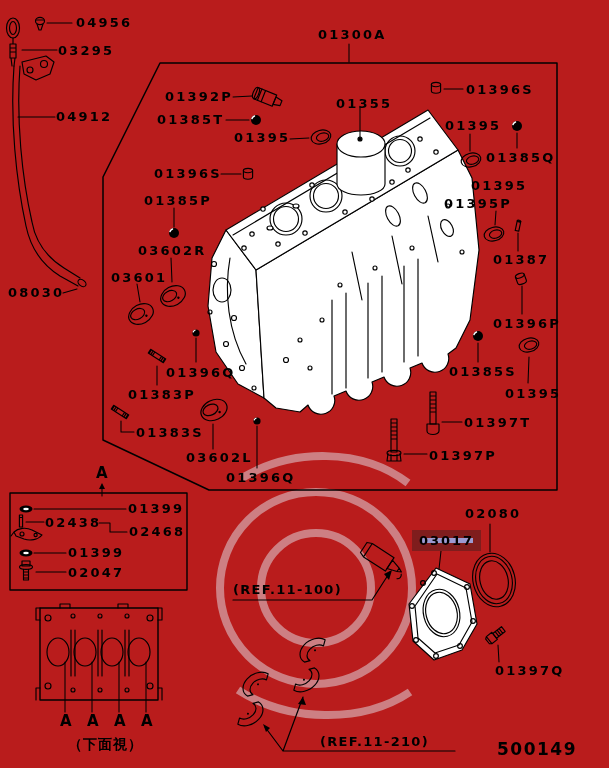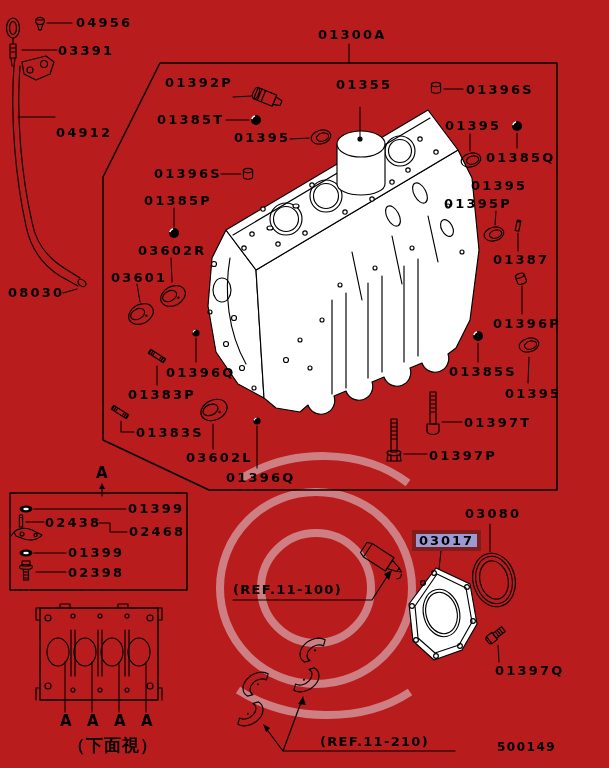--- a/index.html
+++ b/index.html
@@ -3,24 +3,24 @@
 <meta charset="utf-8">
 <style>
   html,body{margin:0;padding:0;background:#fff;}
   .stage{position:relative;width:609px;height:768px;background:#b91c1c;overflow:hidden;
          font-family:"DejaVu Sans",sans-serif;color:#000;}
   .stage svg{position:absolute;left:0;top:0;}
   .lbl{position:absolute;font-weight:bold;font-size:13px;letter-spacing:2.2px;
        line-height:1;white-space:nowrap;color:#000;}
   .ref{letter-spacing:1.3px;text-align:center;}
   .marker{font-size:15px;letter-spacing:0;}
-  .caption{font-size:17px;letter-spacing:1px;}
-  .code{font-size:12px;letter-spacing:1.5px;}
+  .caption{font-size:14px;letter-spacing:1px;}
+  .code{font-size:17px;letter-spacing:1.5px;}
   .hl{position:absolute;left:412px;top:530px;width:69px;height:21px;
-      background:#9c9ad2;border:4px solid #7f1d1d;box-sizing:border-box;
+      background:#9c9ad2;border:8px solid #7f1d1d;box-sizing:border-box;
       display:flex;align-items:center;justify-content:center;
       font-weight:bold;font-size:13px;letter-spacing:2px;cursor:pointer;}
 </style>
 </head>
 <body>
 
 <div class="stage">
 
 <svg width="609" height="768" viewBox="0 0 609 768">
   <defs>
@@ -273,28 +273,28 @@
       <use href="#shell" transform="translate(316,652) rotate(-30)"></use>
       <use href="#shell" transform="translate(303,678) rotate(150)"></use>
     </g>
     <path d="M283,751 L455,751 M283,751 L265,727 M283,751 L303,697" stroke-width="1.2"></path>
     <polygon points="263,724 270,728 266,732" fill="#000" stroke="none"></polygon>
     <polygon points="303,697 306,705 298,704" fill="#000" stroke="none"></polygon>
   </g>
 </svg>
 
 <div class="lbl" style="left:76px;top:16px">04956</div>
-<div class="lbl" style="left:58px;top:44px">03391</div>
-<div class="lbl" style="left:56px;top:126px">04912</div>
+<div class="lbl" style="left:58px;top:44px">03295</div>
+<div class="lbl" style="left:56px;top:110px">04912</div>
 <div class="lbl" style="left:8px;top:286px">08030</div>
 <div class="lbl" style="left:318px;top:28px">01300A</div>
-<div class="lbl" style="left:165px;top:76px">01392P</div>
+<div class="lbl" style="left:165px;top:90px">01392P</div>
 <div class="lbl" style="left:157px;top:113px">01385T</div>
 <div class="lbl" style="left:234px;top:131px">01395</div>
-<div class="lbl" style="left:336px;top:78px">01355</div>
+<div class="lbl" style="left:336px;top:97px">01355</div>
 <div class="lbl" style="left:466px;top:83px">01396S</div>
 <div class="lbl" style="left:445px;top:119px">01395</div>
 <div class="lbl" style="left:486px;top:151px">01385Q</div>
 <div class="lbl" style="left:471px;top:179px">01395</div>
 <div class="lbl" style="left:444px;top:197px">01395P</div>
 <div class="lbl" style="left:493px;top:253px">01387</div>
 <div class="lbl" style="left:493px;top:317px">01396P</div>
 <div class="lbl" style="left:449px;top:365px">01385S</div>
 <div class="lbl" style="left:505px;top:387px">01395</div>
 <div class="lbl" style="left:154px;top:167px">01396S</div>
@@ -305,23 +305,23 @@
 <div class="lbl" style="left:128px;top:388px">01383P</div>
 <div class="lbl" style="left:136px;top:426px">01383S</div>
 <div class="lbl" style="left:186px;top:451px">03602L</div>
 <div class="lbl" style="left:226px;top:471px">01396Q</div>
 <div class="lbl" style="left:464px;top:416px">01397T</div>
 <div class="lbl" style="left:429px;top:449px">01397P</div>
 <div class="lbl" style="left:128px;top:502px">01399</div>
 <div class="lbl" style="left:45px;top:516px">02438</div>
 <div class="lbl" style="left:129px;top:525px">02468</div>
 <div class="lbl" style="left:68px;top:546px">01399</div>
-<div class="lbl" style="left:68px;top:566px">02398</div>
+<div class="lbl" style="left:68px;top:566px">02047</div>
 <div class="hl">03017</div>
-<div class="lbl" style="left:465px;top:507px">03080</div>
+<div class="lbl" style="left:465px;top:507px">02080</div>
 <div class="lbl" style="left:495px;top:664px">01397Q</div>
 
 <div class="lbl marker" style="left:96px;top:466px">A</div>
 <div class="lbl marker" style="left:60px;top:714px">A</div>
 <div class="lbl marker" style="left:87px;top:714px">A</div>
 <div class="lbl marker" style="left:114px;top:714px">A</div>
 <div class="lbl marker" style="left:141px;top:714px">A</div>
 
 <div class="lbl ref" style="left:233px;top:583px">(REF.11-100)</div>
 <div class="lbl ref" style="left:320px;top:735px">(REF.11-210)</div>

